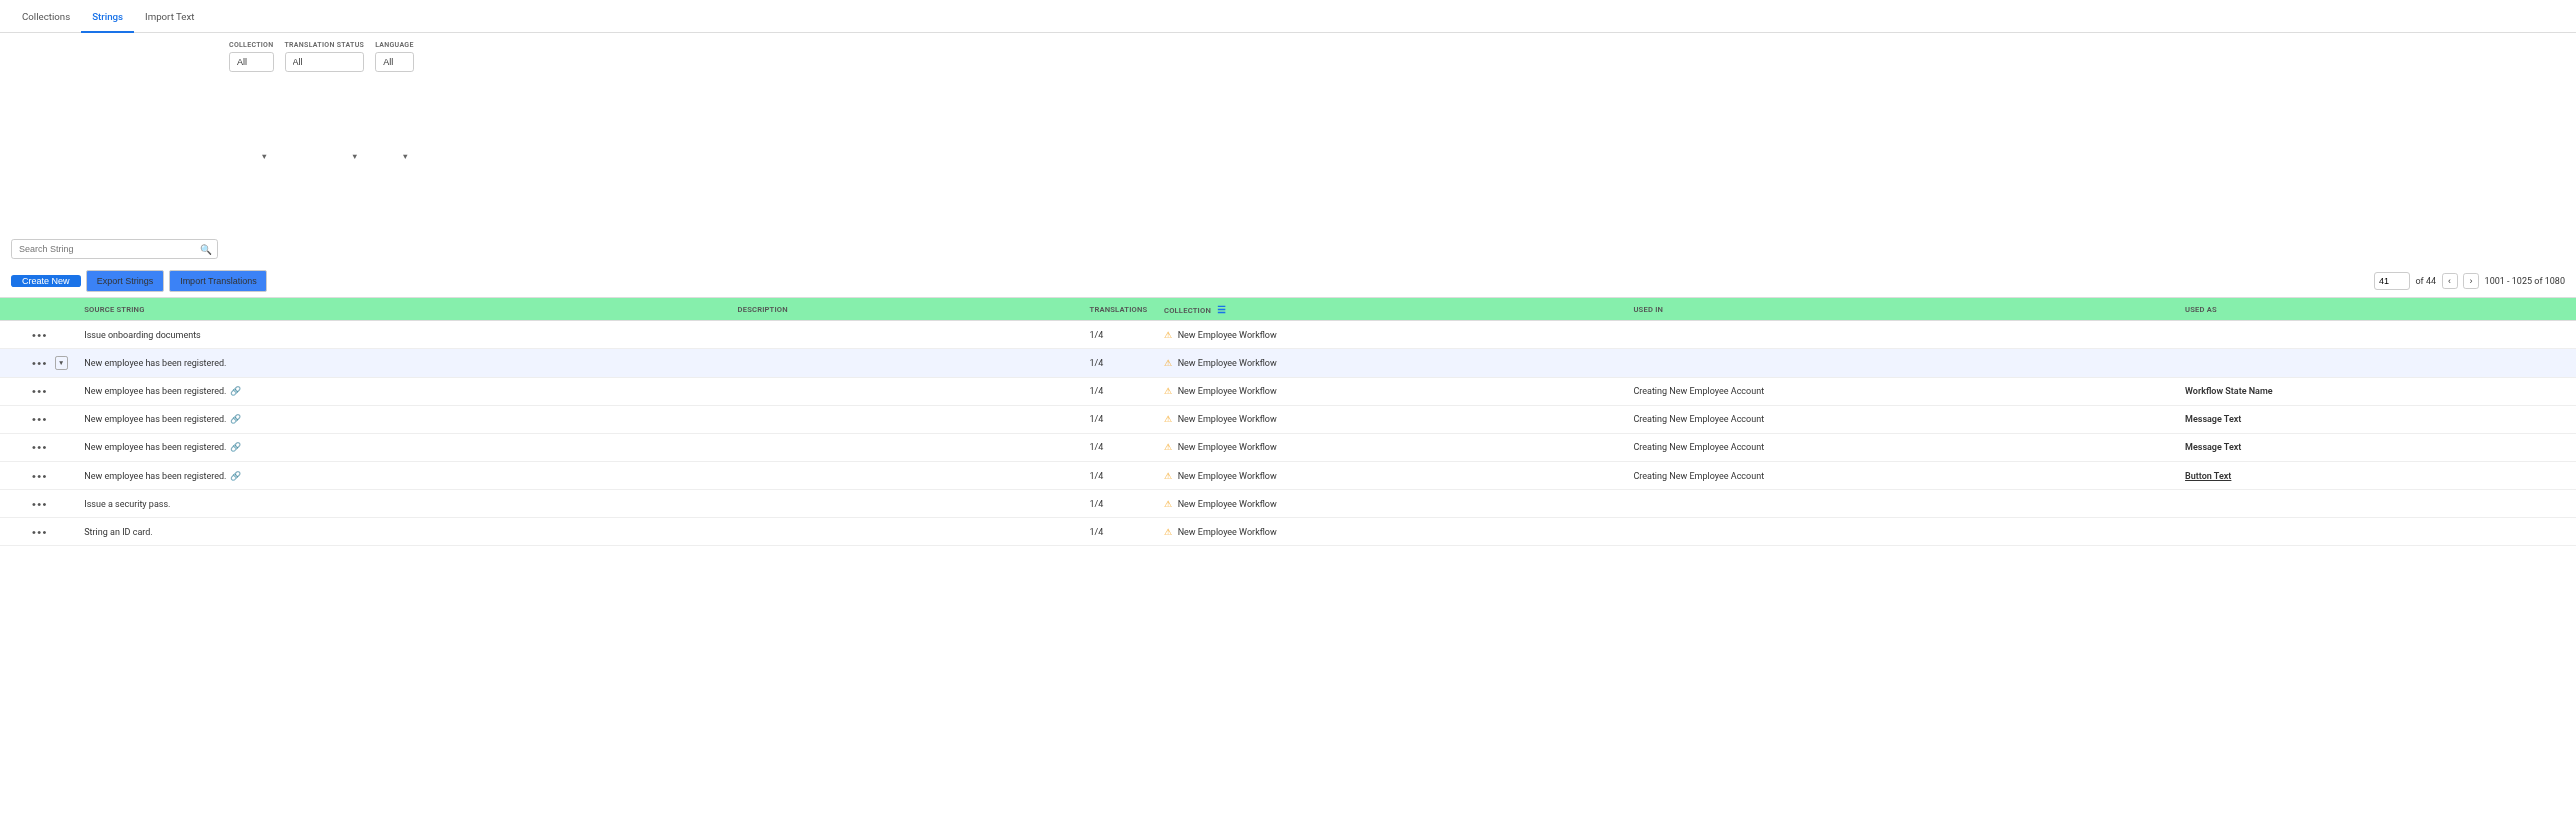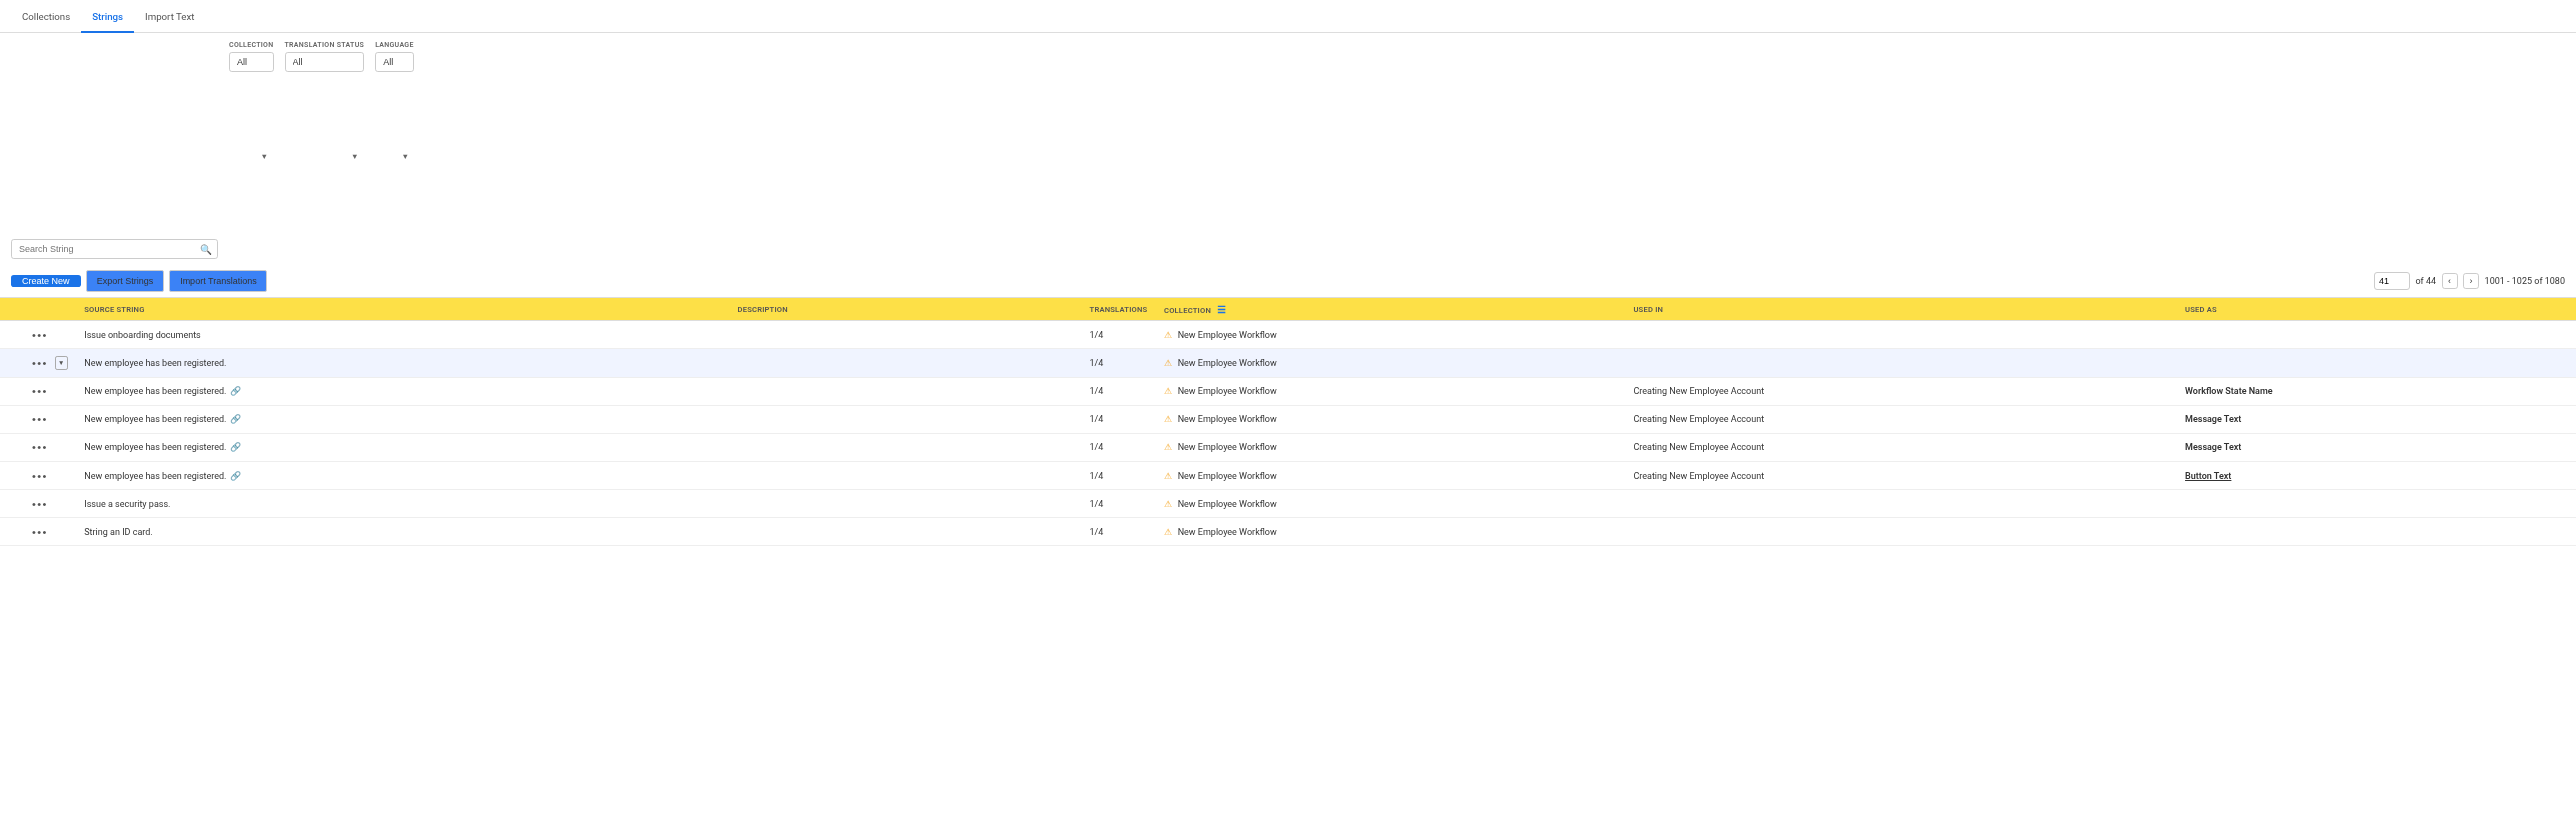--- a/index.html
+++ b/index.html
@@ -150,21 +150,21 @@
 
     
     .table-wrap {
       overflow-x: auto;
     }
     table {
       width: 100%;
       border-collapse: collapse;
     }
     thead tr {
-      background: #fde047;
+      background: #86efac;
       border-top: 0.7px solid #ddd;
       border-bottom: 0.7px solid #ddd;
     }
     th {
       padding: 5.5px 8.3px;
       text-align: left;
       font-size: 7.6px;
       font-weight: 600;
       color: #555;
       letter-spacing: 0.2px;

